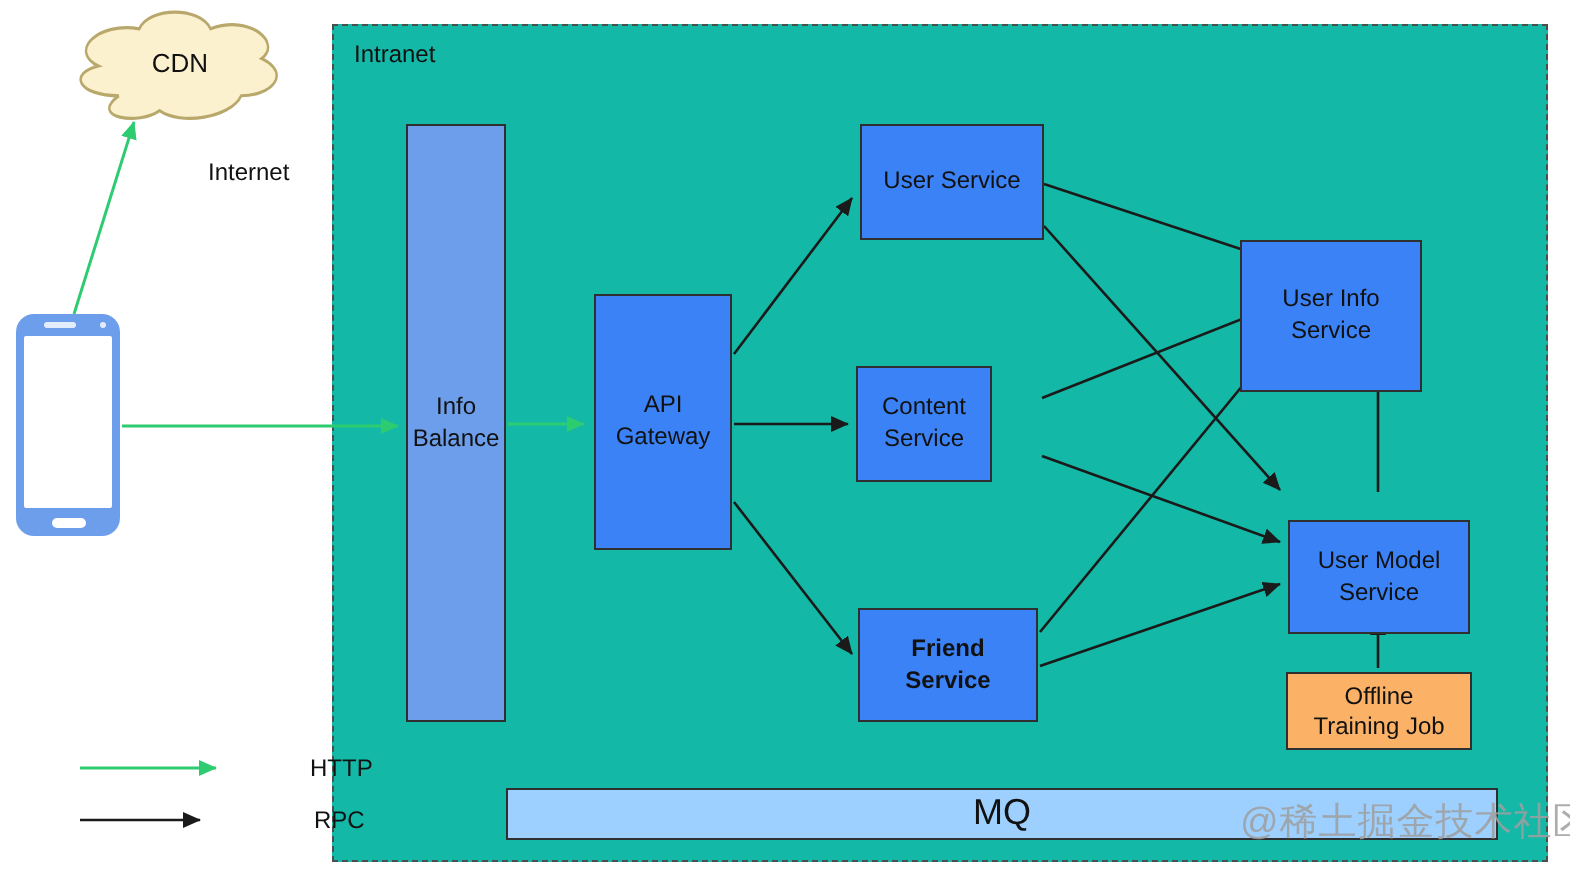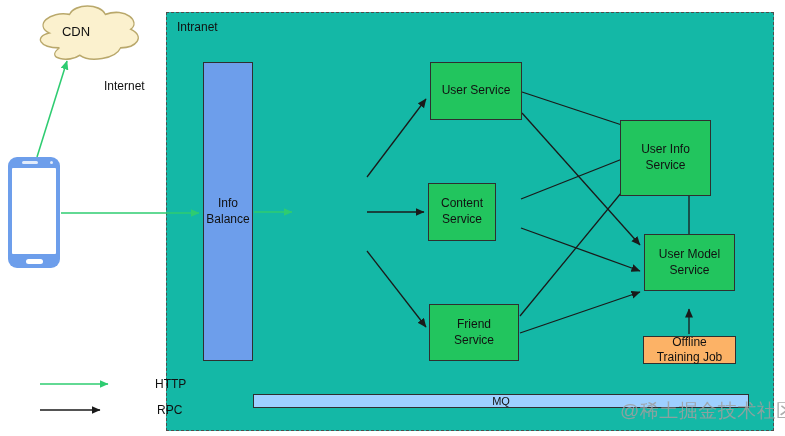--- a/index.html
+++ b/index.html
@@ -16,37 +16,37 @@
     position:absolute;left:10px;top:7px;font-size:12px;color:#111;
   }
   
   #arrows{position:absolute;left:0;top:0;z-index:2;}
   
   .node{
     position:absolute;z-index:3;display:flex;align-items:center;justify-content:center;
     text-align:center;font-size:12px;line-height:1.3;color:#111;
     border:1.5px solid #2f2f2f;box-sizing:border-box;padding:0 9px;
   }
-  .green{background:#22c55e;}
+  .green{background:#3b82f6;}
   .blue{background:#6d9eeb;}
   .lightblue{background:#9ed0ff;}
   .orange{background:#fcb266;}
   .load-balance{left:203px;top:62px;width:50px;height:299px;padding:0 4px;}
   .api-gateway{left:297px;top:147px;width:69px;height:128px;}
   .user-service{left:430px;top:62px;width:92px;height:58px;}
   .content-service{left:428px;top:183px;width:68px;height:58px;}
-  .friend-service{left:429px;top:304px;width:90px;height:57px;}
+  .friend-service{left:429px;top:304px;width:90px;height:57px;font-weight:bold;}
   .user-info-service{left:620px;top:120px;width:91px;height:76px;}
-  .user-model-service{left:644px;top:234px;width:91px;height:57px;}
-  .offline-training-job{left:643px;top:336px;width:93px;height:28px;line-height:1.25;}
-  .mq-bar{left:253px;top:394px;width:496px;height:14px;font-size:11px;padding:0;}
+  .user-model-service{left:644px;top:260px;width:91px;height:57px;}
+  .offline-training-job{left:643px;top:336px;width:93px;height:39px;line-height:1.25;}
+  .mq-bar{left:253px;top:394px;width:496px;height:26px;font-size:18px;padding:0;}
   
   .cloud-svg{position:absolute;left:33px;top:2px;z-index:3;}
   .cdn-label{
-    position:absolute;left:21px;top:24px;width:110px;text-align:center;
+    position:absolute;left:35px;top:24px;width:110px;text-align:center;
     font-size:13px;color:#111;z-index:4;
   }
   .internet-label{position:absolute;left:104px;top:79px;width:50px;font-size:12px;color:#111;z-index:3;}
   
   .phone{
     position:absolute;left:8px;top:157px;width:52px;height:111px;
     background:#6d9eeb;border-radius:9px;z-index:3;
   }
   .phone-screen{position:absolute;left:4px;right:4px;top:11px;bottom:14px;background:#fff;border-radius:1px;}
   .phone-speaker{position:absolute;left:14px;top:4px;width:16px;height:3px;background:rgba(255,255,255,.8);border-radius:2px;}
@@ -112,20 +112,21 @@
   <div class="internet-label">Internet</div>
 
   <div class="phone">
     <div class="phone-speaker"></div>
     <div class="phone-camera"></div>
     <div class="phone-screen"></div>
     <div class="phone-home"></div>
   </div>
 
   <div class="node blue load-balance">Info Balance</div>
+  <div class="node green api-gateway">API Gateway</div>
   <div class="node green user-service">User Service</div>
   <div class="node green content-service">Content Service</div>
   <div class="node green friend-service">Friend Service</div>
   <div class="node green user-info-service">User Info Service</div>
   <div class="node green user-model-service">User Model Service</div>
   <div class="node orange offline-training-job">Offline Training Job</div>
   <div class="node lightblue mq-bar">MQ</div>
 
   <div class="legend-label http-label">HTTP</div>
   <div class="legend-label rpc-label">RPC</div>

